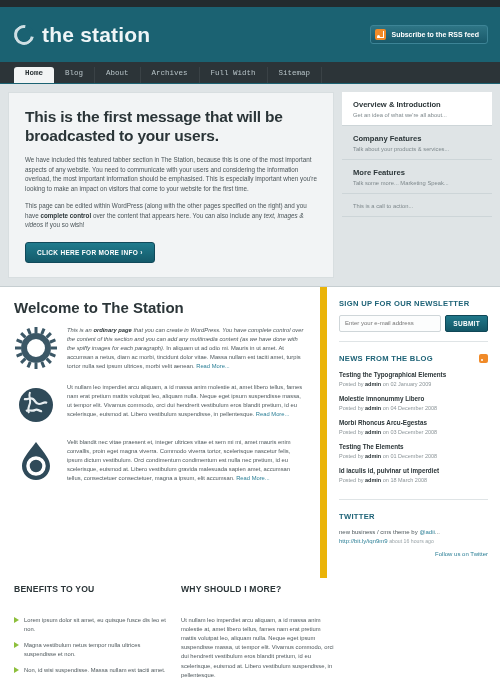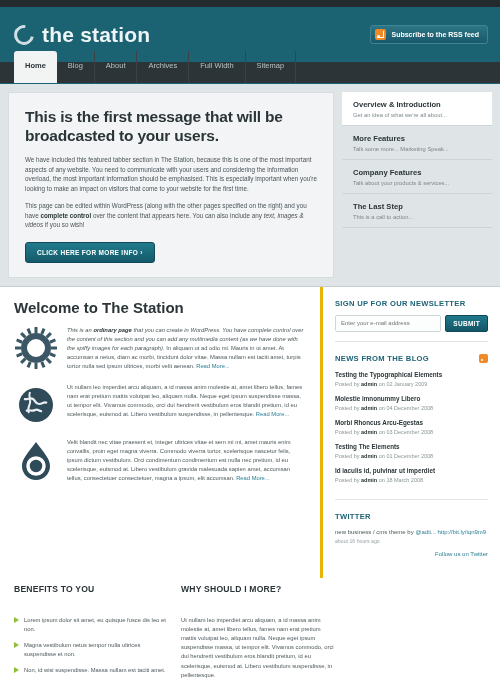--- a/index.html
+++ b/index.html
@@ -57,23 +57,23 @@
   .rss-label { color:#fff; font-size:7px; font-weight:bold; white-space:nowrap; }
 
   
   .navbar {
     height: 22px; background: #2c3438;
     display: flex; align-items: flex-end; padding-left: 14px;
     border-bottom: 1px solid #1b6272;
   }
   .tab {
     font-size: 7.5px; color: #b6c2c6; padding: 1px 11px 5px;
-    height: 32px; line-height: 9px; cursor: pointer;
+    height: 16px; line-height: 9px; cursor: pointer;
     border-right: 1px solid #3a4246;
-    display:flex; align-items:center;
+    display:flex; align-items:center;font-family:Liberation Mono, monospace;
   }
   .tab.active {
     background: #f2f4f4; color: #2a3235; font-weight: bold;
     border-radius: 3px 3px 0 0; border-right: none;
   }
 
   
   .wrap { background: #ffffff; padding: 0; }
 
   
@@ -106,21 +106,21 @@
   }
   .feat-tab.active { background: #ffffff; }
   .feat-tab-t { font-size: 7.6px; font-weight: bold; color: #2b3538; line-height: 11px; }
   .feat-tab-s { font-size: 5.8px; color: #7e888c; margin-top: 2px; }
 
   
   .body-row { display: flex; background: #fff; }
   .main-col { width: 320px; padding: 12px 14px 0; }
   .side-col {
     width: 180px; padding: 12px 12px 0;
-    border-left: 3px solid #eab308; background:#fff;
+    border-left: 7px solid #eab308; background:#fff;
   }
   .sec-h2 { font-size: 15px; font-weight: bold; color: #2b3538; margin-bottom: 10px; }
 
   .post { display: flex; gap: 9px; margin-bottom: 11px; }
   .post-ico { width: 44px; height: 44px; flex: none; }
   .post-txt { font-size: 5.8px; line-height: 9.2px; color: #4d575b; flex: 1; }
   .post-txt i { font-style: italic; }
   .post-txt b { color: #2b3538; }
   .rm { color: #2b7f96; text-decoration: none; }
 
@@ -217,29 +217,28 @@
           <span>This page can be edited within WordPress (along with the other pages specified on the right) and you have </span><b>complete control</b><span> over the content that appears here. You can also include any </span><i>text, images &amp; videos</i><span> if you so wish!</span>
         </div>
         <div class="cta">CLICK HERE FOR MORE INFO  ›</div>
       </div>
       <div class="feat-tabs" id="feat-tabs">
           <div class="feat-tab active">
             <div class="feat-tab-t">Overview &amp; Introduction</div>
             <div class="feat-tab-s">Get an idea of what we're all about...</div>
           </div>
           <div class="feat-tab">
+            <div class="feat-tab-t">Company Features</div>
+            <div class="feat-tab-s">Talk about your products &amp; services...</div>
+          </div>
+          <div class="feat-tab">
             <div class="feat-tab-t">More Features</div>
             <div class="feat-tab-s">Talk some more... Marketing Speak...</div>
           </div>
           <div class="feat-tab">
-            <div class="feat-tab-t">Company Features</div>
-            <div class="feat-tab-s">Talk about your products &amp; services...</div>
-          </div>
-          <div class="feat-tab">
-            <div class="feat-tab-t">The Last Step</div>
             <div class="feat-tab-s">This is a call to action...</div>
           </div>
         </div>
     </div>
 
     <div class="body-row">
       <div class="main-col">
         <div class="sec-h2">Welcome to The Station</div>
         <div id="posts">
             <div class="post">

